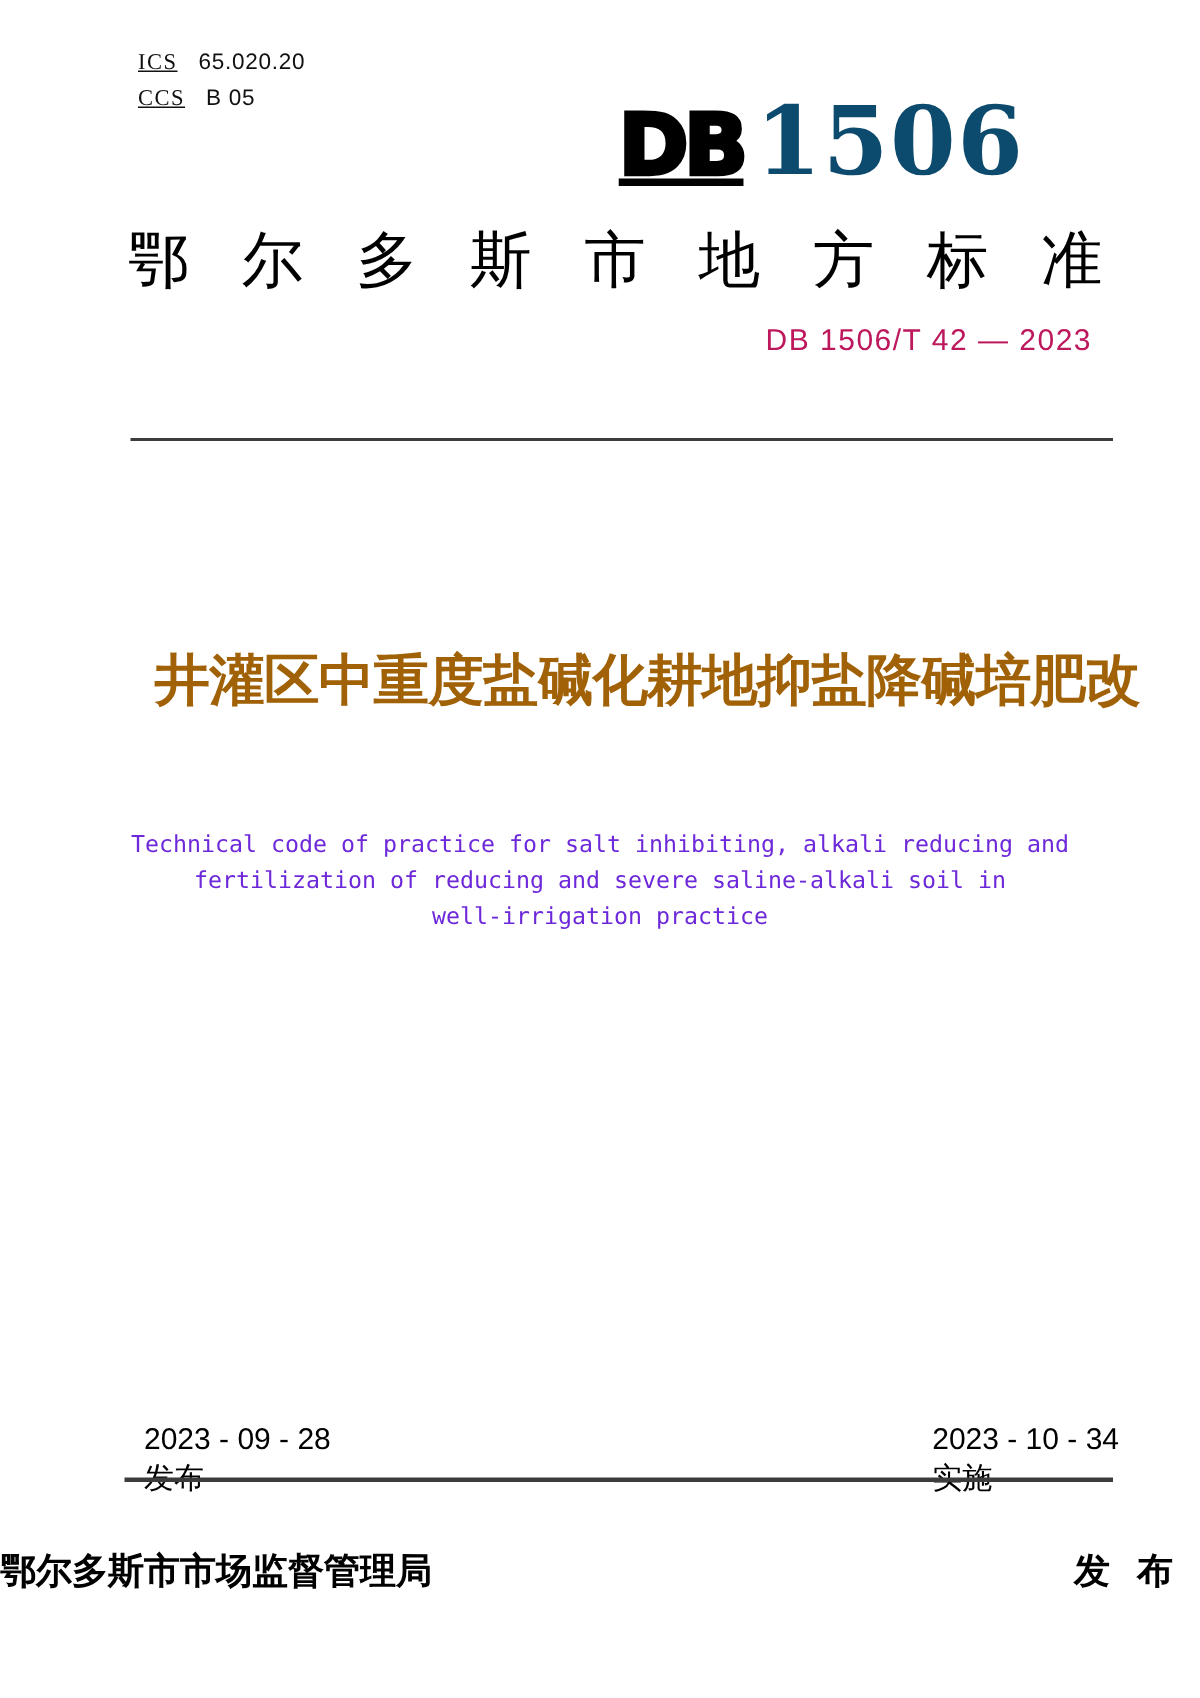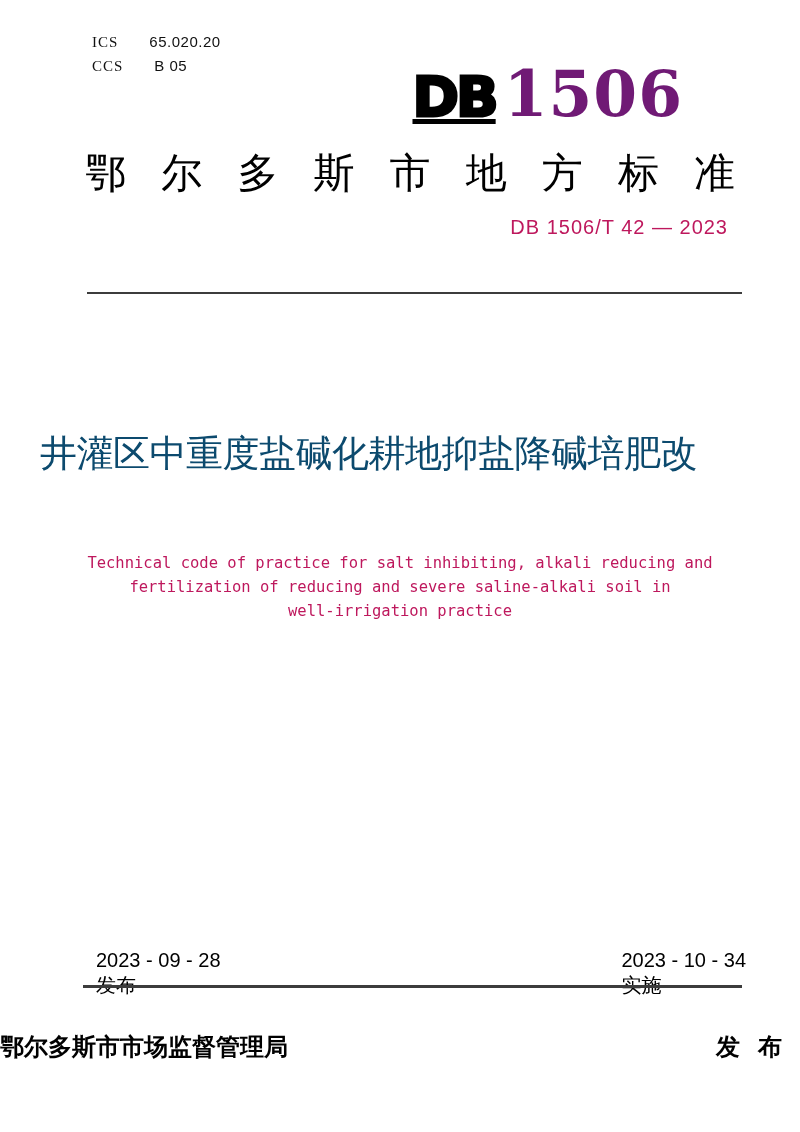--- a/index.html
+++ b/index.html
@@ -23,21 +23,22 @@
     left: 92px;
     top: 30px;
     font-size: 15px;
     line-height: 24px;
     white-space: nowrap;
   }
   .ics-row { display: flex; align-items: baseline; }
   .ics-label {
     font-family: "Liberation Serif", "DejaVu Serif", serif;
     letter-spacing: 1px;
-    margin-right: 31px;
+    margin-right: 14px;
+    text-decoration: underline;
   }
   .ics-value {
     font-family: "Liberation Sans", sans-serif;
     letter-spacing: 0.5px;
   }
 
   
   .logo {
     position: absolute;
     top: 62px;
@@ -56,21 +57,21 @@
     color: #000;
     margin-right: 8px;
     text-decoration: underline;
   }
   .logo-num {
     font-family: "DejaVu Serif", "Liberation Serif", serif;
     font-weight: 700;
     font-size: 63px;
     line-height: 64px;
     letter-spacing: 1px;
-    color: #701a75;
+    color: #0c4a6e;
   }
 
   
   .std-type-row {
     position: absolute;
     left: 85px;
     right: 65px;
     top: 150px;
     display: flex;
     justify-content: space-between;
@@ -107,39 +108,39 @@
     height: 2.5px;
     border: 0;
   }
 
   
   .doc-title {
     position: absolute;
     left: 40px;
     right: 40px;
     top: 428px;
-    text-align: left;
+    text-align: right;
     font-size: 37px;
     line-height: 51px;
-    font-weight: 400;
+    font-weight: 700;
     letter-spacing: -0.5px;
-    color: #0c4a6e;
+    color: #a16207;
   }
 
   
   .doc-subtitle {
     position: absolute;
     left: 40px;
     right: 40px;
     top: 551px;
     text-align: center;
     font-family: "DejaVu Sans Mono", "Liberation Mono", monospace;
     font-size: 15.5px;
     line-height: 24px;
-    color: #be185d;
+    color: #6d28d9;
   }
 
   
   .dates-row {
     position: absolute;
     left: 90px;
     right: 60px;
     top: 949px;
     display: flex;
     justify-content: space-between;

